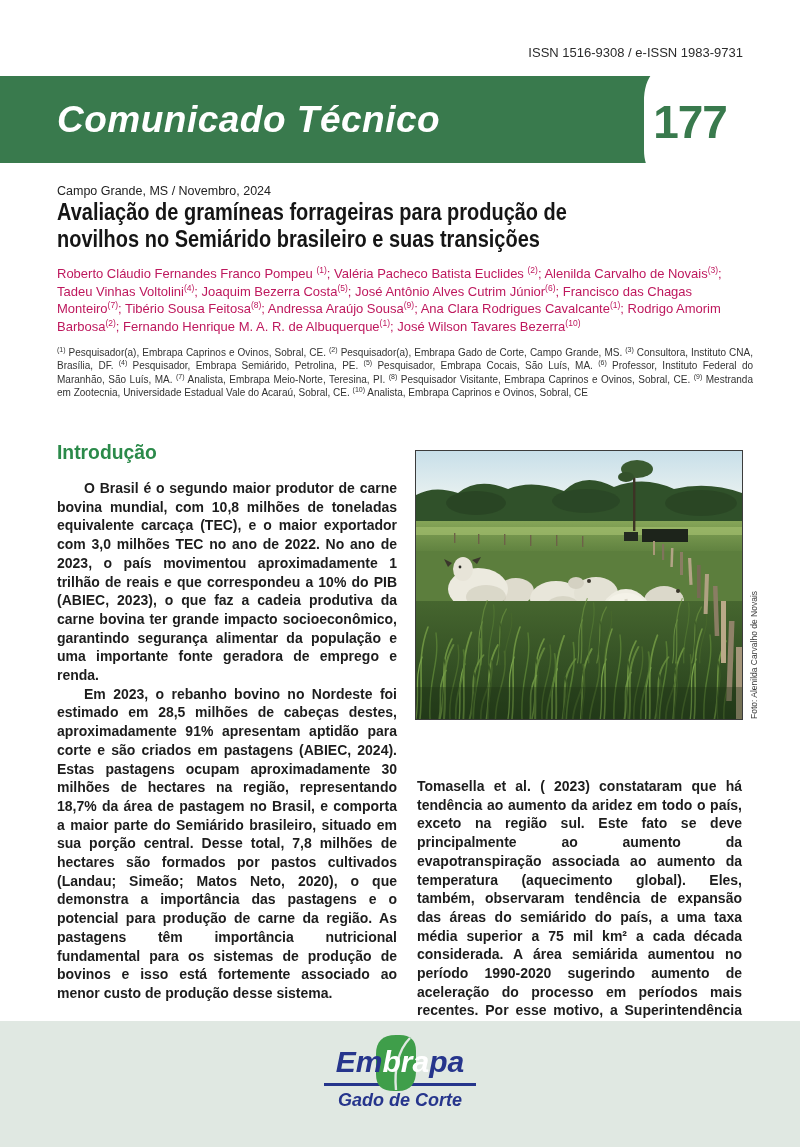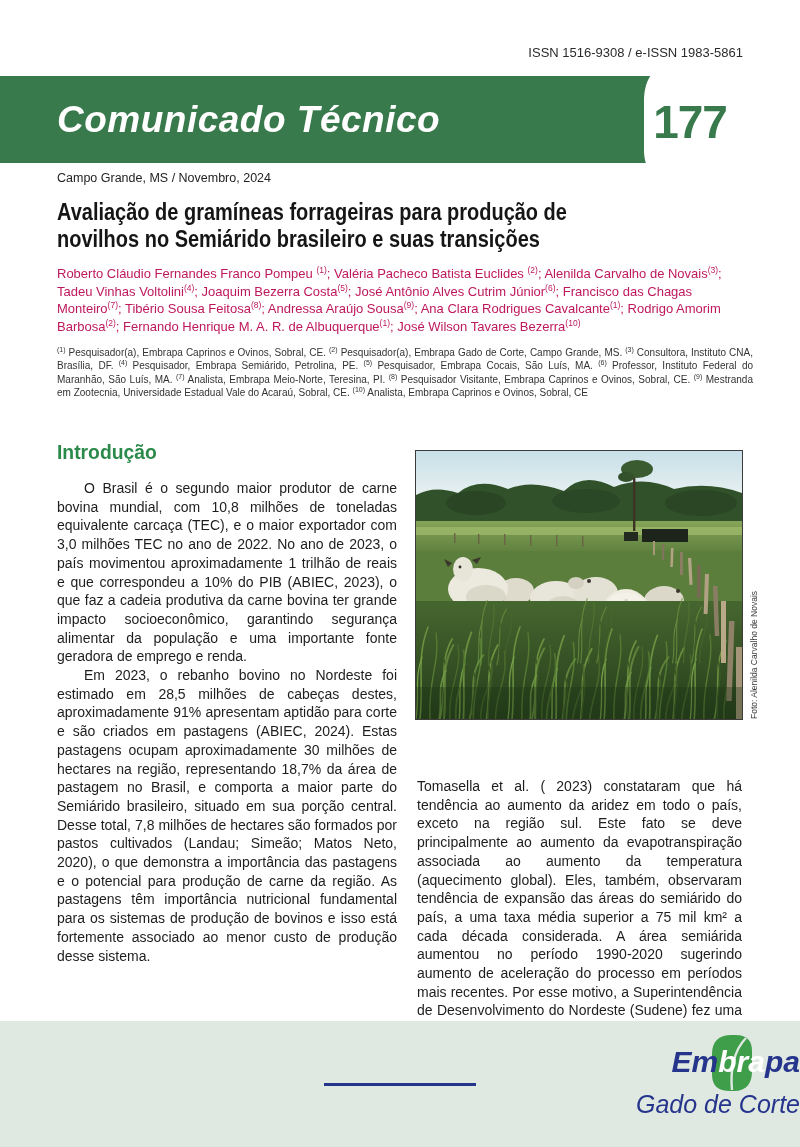--- a/index.html
+++ b/index.html
@@ -7,64 +7,64 @@
         font-family:"Liberation Sans",sans-serif;color:#1c1c1c;}
 
   .issn{position:absolute;top:45px;right:57px;font-size:13px;color:#2b2b2b;}
 
   .banner{position:absolute;left:0;top:76px;width:652px;height:87px;background:#397a4d;z-index:1;}
   .banner-title{position:absolute;left:57px;top:0;height:87px;line-height:87px;
         font-size:37px;font-weight:bold;font-style:italic;color:#ffffff;letter-spacing:.5px;white-space:nowrap;}
   .badge{position:absolute;left:630px;top:62px;z-index:2;}
   .badge text{font-family:"Liberation Sans",sans-serif;letter-spacing:-1px;}
 
-  .dateline{position:absolute;left:57px;top:171px;font-size:12.5px;color:#222222;}
+  .dateline{position:absolute;left:57px;top:184px;font-size:12.5px;color:#222222;}
 
   .title{position:absolute;left:57px;top:199px;width:680px;margin:0;
         font-size:23.5px;line-height:27px;font-weight:bold;color:#151515;
         transform:scaleX(.85);transform-origin:0 0;}
 
   .authors{position:absolute;left:57px;top:265px;width:696px;font-size:13px;line-height:17.6px;color:#be185d;}
   .authors sup{font-size:8.5px;line-height:0;}
 
   .footnotes{position:absolute;left:57px;top:346px;width:696px;font-size:10px;line-height:13.4px;
         color:#333333;text-align:justify;}
   .footnotes sup{font-size:7px;line-height:0;}
 
   .section-heading{position:absolute;left:57px;top:440px;margin:0;
         font-size:21px;font-weight:bold;color:#2b8a4a;transform:scaleX(.92);transform-origin:0 0;}
 
   .col{font-size:14px;line-height:18.7px;color:#1d1d1d;text-align:justify;}
-  .col p{margin:0;text-indent:27px;}
+  .col p{margin:0;text-indent:27px;font-weight:bold;}
   .col-left{position:absolute;left:57px;top:479px;width:340px;}
   .col-right{position:absolute;left:417px;top:777px;width:325px;}
   .col-right p{text-indent:0;}
 
   .photo{position:absolute;left:415px;top:450px;width:328px;height:270px;margin:0;
         border:1px solid #3c3c3c;box-sizing:border-box;overflow:hidden;}
   .photo svg{display:block;}
   .photo-credit{position:absolute;left:749px;top:719px;transform:rotate(-90deg);transform-origin:0 0;
         font-size:8.5px;color:#3a3a3a;white-space:nowrap;}
 
   .footer-band{position:absolute;left:0;top:1021px;width:800px;height:126px;background:#e0e8e2;}
-  .logo{position:absolute;left:0;top:24px;width:800px;text-align:right;}
+  .logo{position:absolute;left:0;top:24px;width:800px;text-align:center;}
   .wordmark{position:relative;display:inline-block;font-style:italic;font-weight:bold;
         font-size:30px;line-height:34px;color:#26358c;}
   .logo-leaf{position:absolute;left:36px;top:-11px;width:48px;height:58px;z-index:0;}
   .lp{position:relative;z-index:1;}
   .lp.bra{color:#ffffff;}
   .logo-rule{width:152px;height:3px;background:#26358c;margin:4px auto 4px;}
-  .logo-unit{font-style:italic;font-weight:normal;font-size:25px;color:#26358c;}
+  .logo-unit{font-style:italic;font-weight:bold;font-size:18px;color:#26358c;}
 </style>
 </head>
 <body>
 
 <div class="page">
 
-  <div class="issn">ISSN 1516-9308 / e-ISSN 1983-5861</div>
+  <div class="issn">ISSN 1516-9308 / e-ISSN 1983-9731</div>
 
   <div class="banner">
     <div class="banner-title">Comunicado Técnico</div>
   </div>
 
   <svg class="badge" width="124" height="120" viewBox="0 0 124 120">
     <path fill="#ffffff" d="M52,0 C26,0 14,14 14,40 L14,88 C14,108 24,118 46,118 L66,118 C94,121 108,104 108,76 L108,28 C108,8 96,0 74,0 Z"></path>
     <text x="60" y="76" text-anchor="middle" font-size="46" font-weight="bold" fill="#397a4d">177</text>
   </svg>
 

